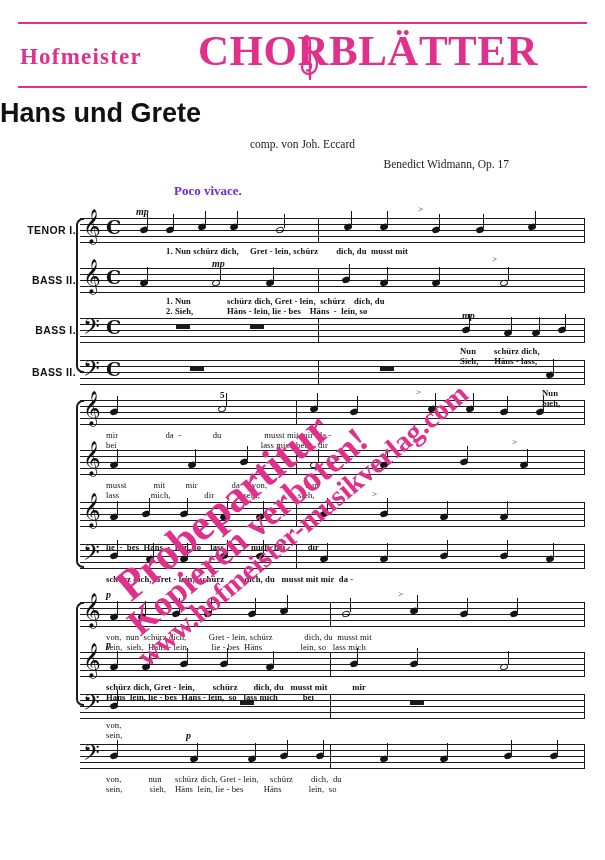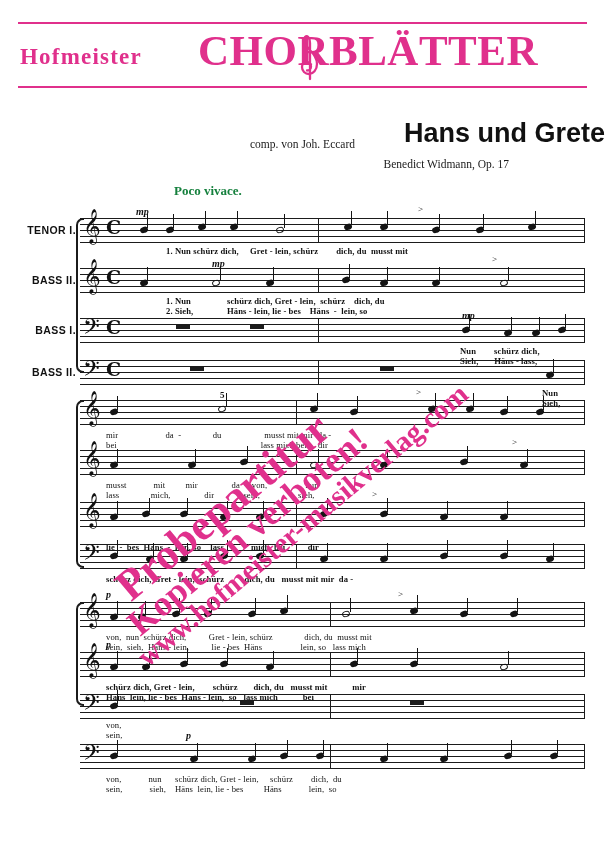--- a/index.html
+++ b/index.html
@@ -54,47 +54,46 @@
     position: absolute;
     left: 296px; top: 10px;
     width: 28px; height: 50px;
     color: #e0308c;
   }
 
   
   .work-title {
     position: absolute;
     left: 0; top: 98px; width: 605px;
-    text-align: right;
+    text-align: left;
     font-size: 27px;
     font-weight: 700;
     color: #111;
     font-family: "Liberation Sans", sans-serif;
-    margin-top: 20px;
   }
   .composer-line {
     position: absolute;
     left: 0; top: 138px; width: 605px;
     text-align: center;
     font-size: 11.5px;
     color: #1a1a1a;
   }
   .opus-line {
     position: absolute;
     right: 96px; top: 158px;
     font-size: 11.5px;
     color: #1a1a1a;
   }
   .tempo-mark {
     position: absolute;
     left: 174px; top: 183px;
     font-size: 13px;
     font-weight: 700;
     font-style: normal;
-    color: #15803d;
+    color: #6d28d9;
   }
 
   
   .score {
     position: absolute;
     left: 0; top: 196px;
     width: 605px; height: 630px;
   }
   .system {
     position: absolute;

